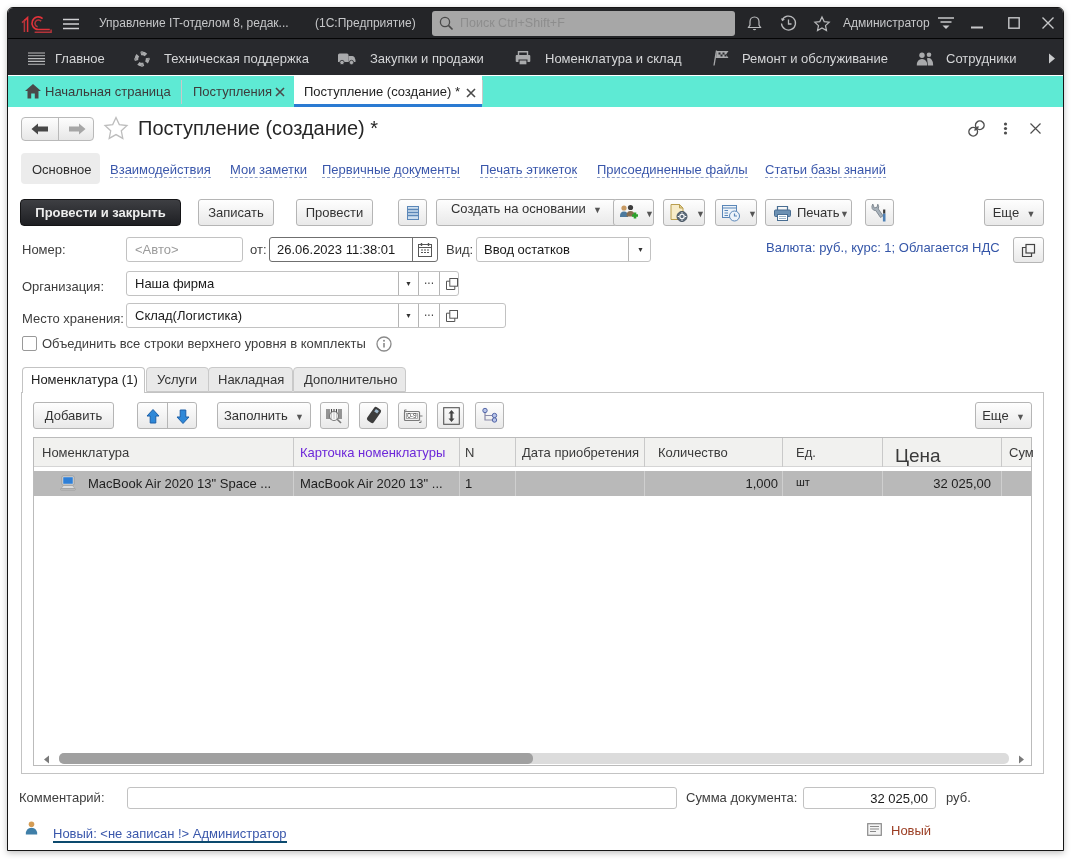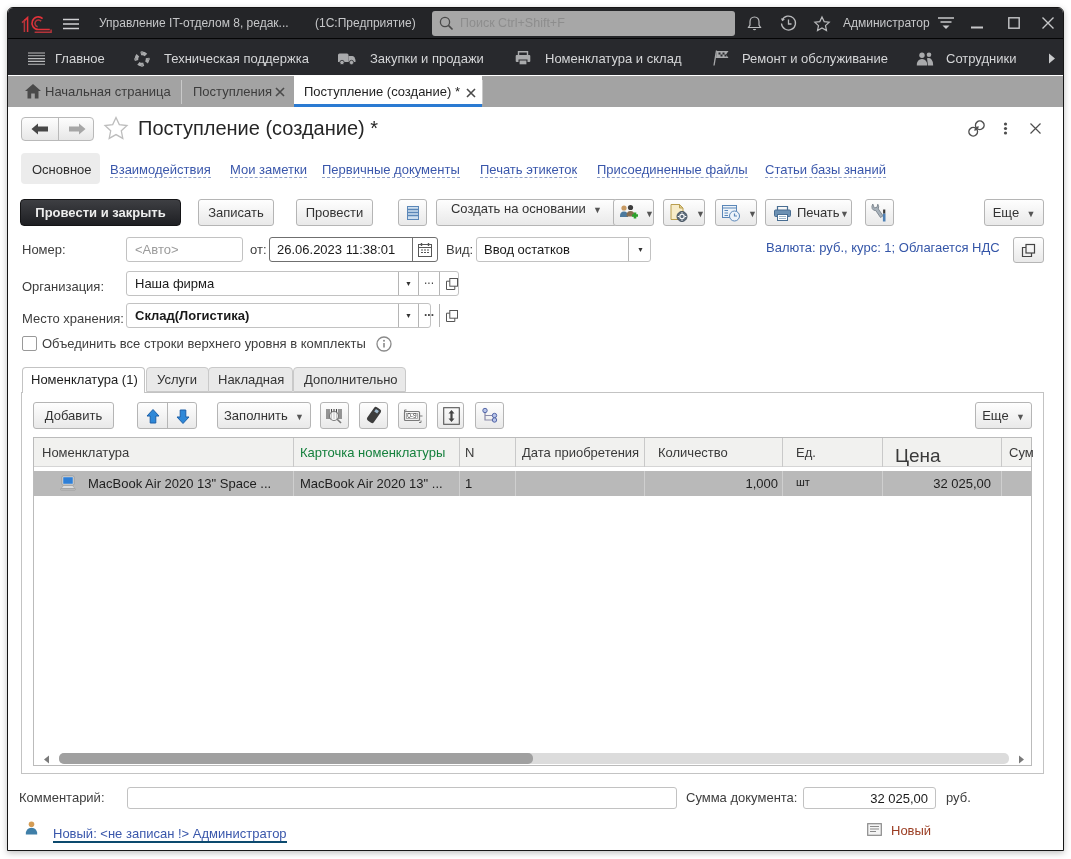--- a/index.html
+++ b/index.html
@@ -1,21 +1,21 @@
 <!DOCTYPE html>
 <html><head><meta charset="utf-8">
 <style>
 *{margin:0;padding:0;box-sizing:border-box;font-family:"Liberation Sans",sans-serif;}
 html,body{width:1071px;height:859px;background:#fff;overflow:hidden;}
 .abs{position:absolute;}
 #win{position:absolute;left:7px;top:7px;width:1057px;height:844px;border:1px solid #161616;border-radius:6px 6px 0 0;background:#fff;box-shadow:0 2px 6px rgba(0,0,0,.25);}
 
 #titlebar{position:absolute;left:0;top:0;width:1055px;height:30px;background:#242528;border-radius:5px 5px 0 0;}
 #menubar{position:absolute;left:0;top:30px;width:1055px;height:37px;background:#28292d;border-top:1px solid #050506;}
-#tabstrip{position:absolute;left:0;top:68px;width:1055px;height:31px;background:#a3a3a3;}
+#tabstrip{position:absolute;left:0;top:68px;width:1055px;height:31px;background:#5eead4;}
 .mtxt{position:absolute;color:#d5d6d8;font-size:13px;white-space:nowrap;}
 .ttxt{position:absolute;color:#c6c7c9;font-size:12px;white-space:nowrap;}
 .btn{position:absolute;background:linear-gradient(#fefefe,#e9e9e9);border:1px solid #b5b5b5;border-radius:3px;color:#333;font-size:13px;text-align:center;}
 .lnk{position:absolute;color:#3a57ab;font-size:13px;white-space:nowrap;border-bottom:1px dashed #8fa0c8;}
 .inp{position:absolute;background:#fff;border:1px solid #c2c2c2;border-radius:3px;font-size:13px;color:#1a1a1a;}
 .lbl{position:absolute;color:#3d3d3d;font-size:13px;white-space:nowrap;}
 .sep{position:absolute;background:#c9c9c9;width:1px;}
 svg{position:absolute;overflow:visible;}
 </style></head>
 <body>
@@ -266,21 +266,21 @@
     <span class="abs" style="left:278px;top:8px;font-size:7px;color:#333;">▼</span>
     <div class="sep" style="left:291px;top:0;height:23px;background:#b5b5b5;"></div>
     <span class="abs" style="left:297px;top:1px;font-size:12px;color:#444;">...</span>
     <div class="sep" style="left:312px;top:0;height:23px;background:#b5b5b5;"></div>
     <svg style="left:319px;top:6px;" width="12" height="12" viewBox="0 0 12 12">
       <rect x="3.8" y="0.5" width="7.7" height="7.7" fill="none" stroke="#555" stroke-width="1"></rect>
       <path d="M3.8 3.2 L0.5 3.2 L0.5 11.5 L8.8 11.5 L8.8 8.2" fill="none" stroke="#555" stroke-width="1"></path>
     </svg>
   </div>
   <div class="lbl" style="left:14px;top:303px;">Место хранения:</div>
-  <div class="inp" style="left:118px;top:295px;width:305px;height:25px;font-weight:bold;">
+  <div class="inp" style="left:118px;top:295px;width:380px;height:25px;">
     <span class="abs" style="left:8px;top:4px;">Склад(Логистика)</span>
     <div class="sep" style="left:271px;top:0;height:23px;background:#b5b5b5;"></div>
     <span class="abs" style="left:278px;top:8px;font-size:7px;color:#333;">▼</span>
     <div class="sep" style="left:291px;top:0;height:23px;background:#b5b5b5;"></div>
     <span class="abs" style="left:297px;top:1px;font-size:12px;color:#444;">...</span>
     <div class="sep" style="left:312px;top:0;height:23px;background:#b5b5b5;"></div>
     <svg style="left:319px;top:6px;" width="12" height="12" viewBox="0 0 12 12">
       <rect x="3.8" y="0.5" width="7.7" height="7.7" fill="none" stroke="#555" stroke-width="1"></rect>
       <path d="M3.8 3.2 L0.5 3.2 L0.5 11.5 L8.8 11.5 L8.8 8.2" fill="none" stroke="#555" stroke-width="1"></path>
     </svg>
@@ -356,21 +356,21 @@
   <div class="abs" style="left:25px;top:429px;width:999px;height:329px;border:1px solid #bbb;background:#fff;">
     <div class="abs" style="left:0;top:0;width:997px;height:29px;background:#f1f1ef;border-bottom:1px solid #d5d5d5;"></div>
     <div class="sep" style="left:259px;top:0;height:29px;"></div>
     <div class="sep" style="left:425px;top:0;height:29px;"></div>
     <div class="sep" style="left:481px;top:0;height:29px;"></div>
     <div class="sep" style="left:610px;top:0;height:29px;"></div>
     <div class="sep" style="left:748px;top:0;height:29px;"></div>
     <div class="sep" style="left:848px;top:0;height:29px;"></div>
     <div class="sep" style="left:967px;top:0;height:29px;"></div>
     <div class="abs" style="left:8px;top:7px;font-size:13px;color:#3a3a3a;">Номенклатура</div>
-    <div class="abs" style="left:266px;top:7px;font-size:13px;color:#15803d;">Карточка номенклатуры</div>
+    <div class="abs" style="left:266px;top:7px;font-size:13px;color:#6d28d9;">Карточка номенклатуры</div>
     <div class="abs" style="left:431px;top:7px;font-size:13px;color:#3a3a3a;">N</div>
     <div class="abs" style="left:488px;top:7px;font-size:13px;color:#3a3a3a;">Дата приобретения</div>
     <div class="abs" style="left:624px;top:7px;font-size:13px;color:#3a3a3a;">Количество</div>
     <div class="abs" style="left:762px;top:7px;font-size:13px;color:#3a3a3a;text-align:right;">Ед.</div>
     <div class="abs" style="left:861px;top:7px;font-size:19px;color:#3a3a3a;">Цена</div>
     <div class="abs" style="left:975px;top:7px;font-size:13px;color:#3a3a3a;">Сум</div>
 
     <div class="abs" style="left:0;top:33px;width:997px;height:25px;background:#b9b9b9;">
       <div class="sep" style="left:259px;top:0;height:25px;background:#cfcfcf;"></div>
       <div class="sep" style="left:425px;top:0;height:25px;background:#cfcfcf;"></div>

